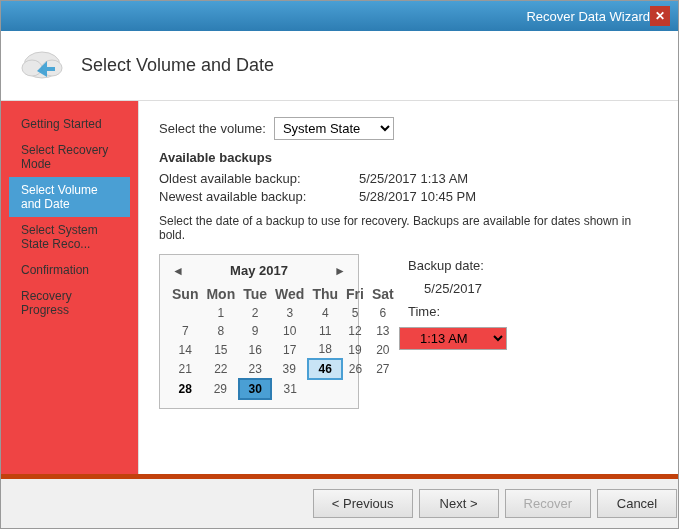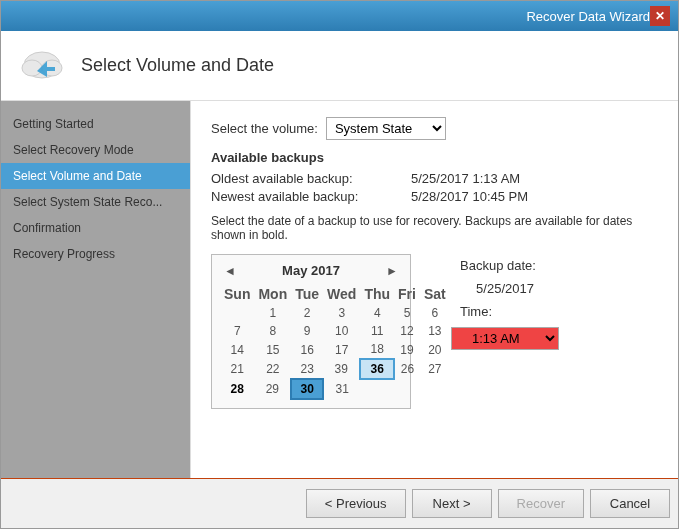--- a/index.html
+++ b/index.html
@@ -74,24 +74,24 @@
       color: #333;
     }
 
     .content {
       display: flex;
       flex: 1;
       overflow: hidden;
     }
 
     .sidebar {
-      width: 190px;
-      background: #a3a3a3;
+      width: 138px;
+      background: #ef4444;
       border-right: 1px solid #ddd;
-      padding: 10px 0;
+      padding: 10px 8px;
       flex-shrink: 0;
     }
 
     .sidebar-item {
       padding: 6px 12px;
       font-size: 12px;
       color: #333;
       cursor: pointer;
     }
 
@@ -266,22 +266,22 @@
       padding: 2px 16px;
       font-size: 13px;
       border: 1px solid #aaa;
       background: #ef4444;
       width: 108px;
       cursor: pointer;
     }
 
     .footer {
       background: #f0f0f0;
-      border-top: 1px solid #c2410c;
-      padding: 10px 8px;
+      border-top: 5px solid #c2410c;
+      padding: 10px 1px;
       display: flex;
       justify-content: flex-end;
       gap: 6px;
       flex-shrink: 0;
     }
 
     .footer-btn {
       padding: 6px 18px;
       font-size: 13px;
       border: 1px solid #aaa;
@@ -401,21 +401,21 @@
                   <td>17</td>
                   <td>18</td>
                   <td>19</td>
                   <td>20</td>
                 </tr>
                 <tr>
                   <td>21</td>
                   <td>22</td>
                   <td>23</td>
                   <td>39</td>
-                  <td class="selected">36</td>
+                  <td class="selected">46</td>
                   <td>26</td>
                   <td>27</td>
                 </tr>
                 <tr>
                   <td class="bold">28</td>
                   <td>29</td>
                   <td class="highlighted">30</td>
                   <td>31</td>
                   <td></td>
                   <td></td>

